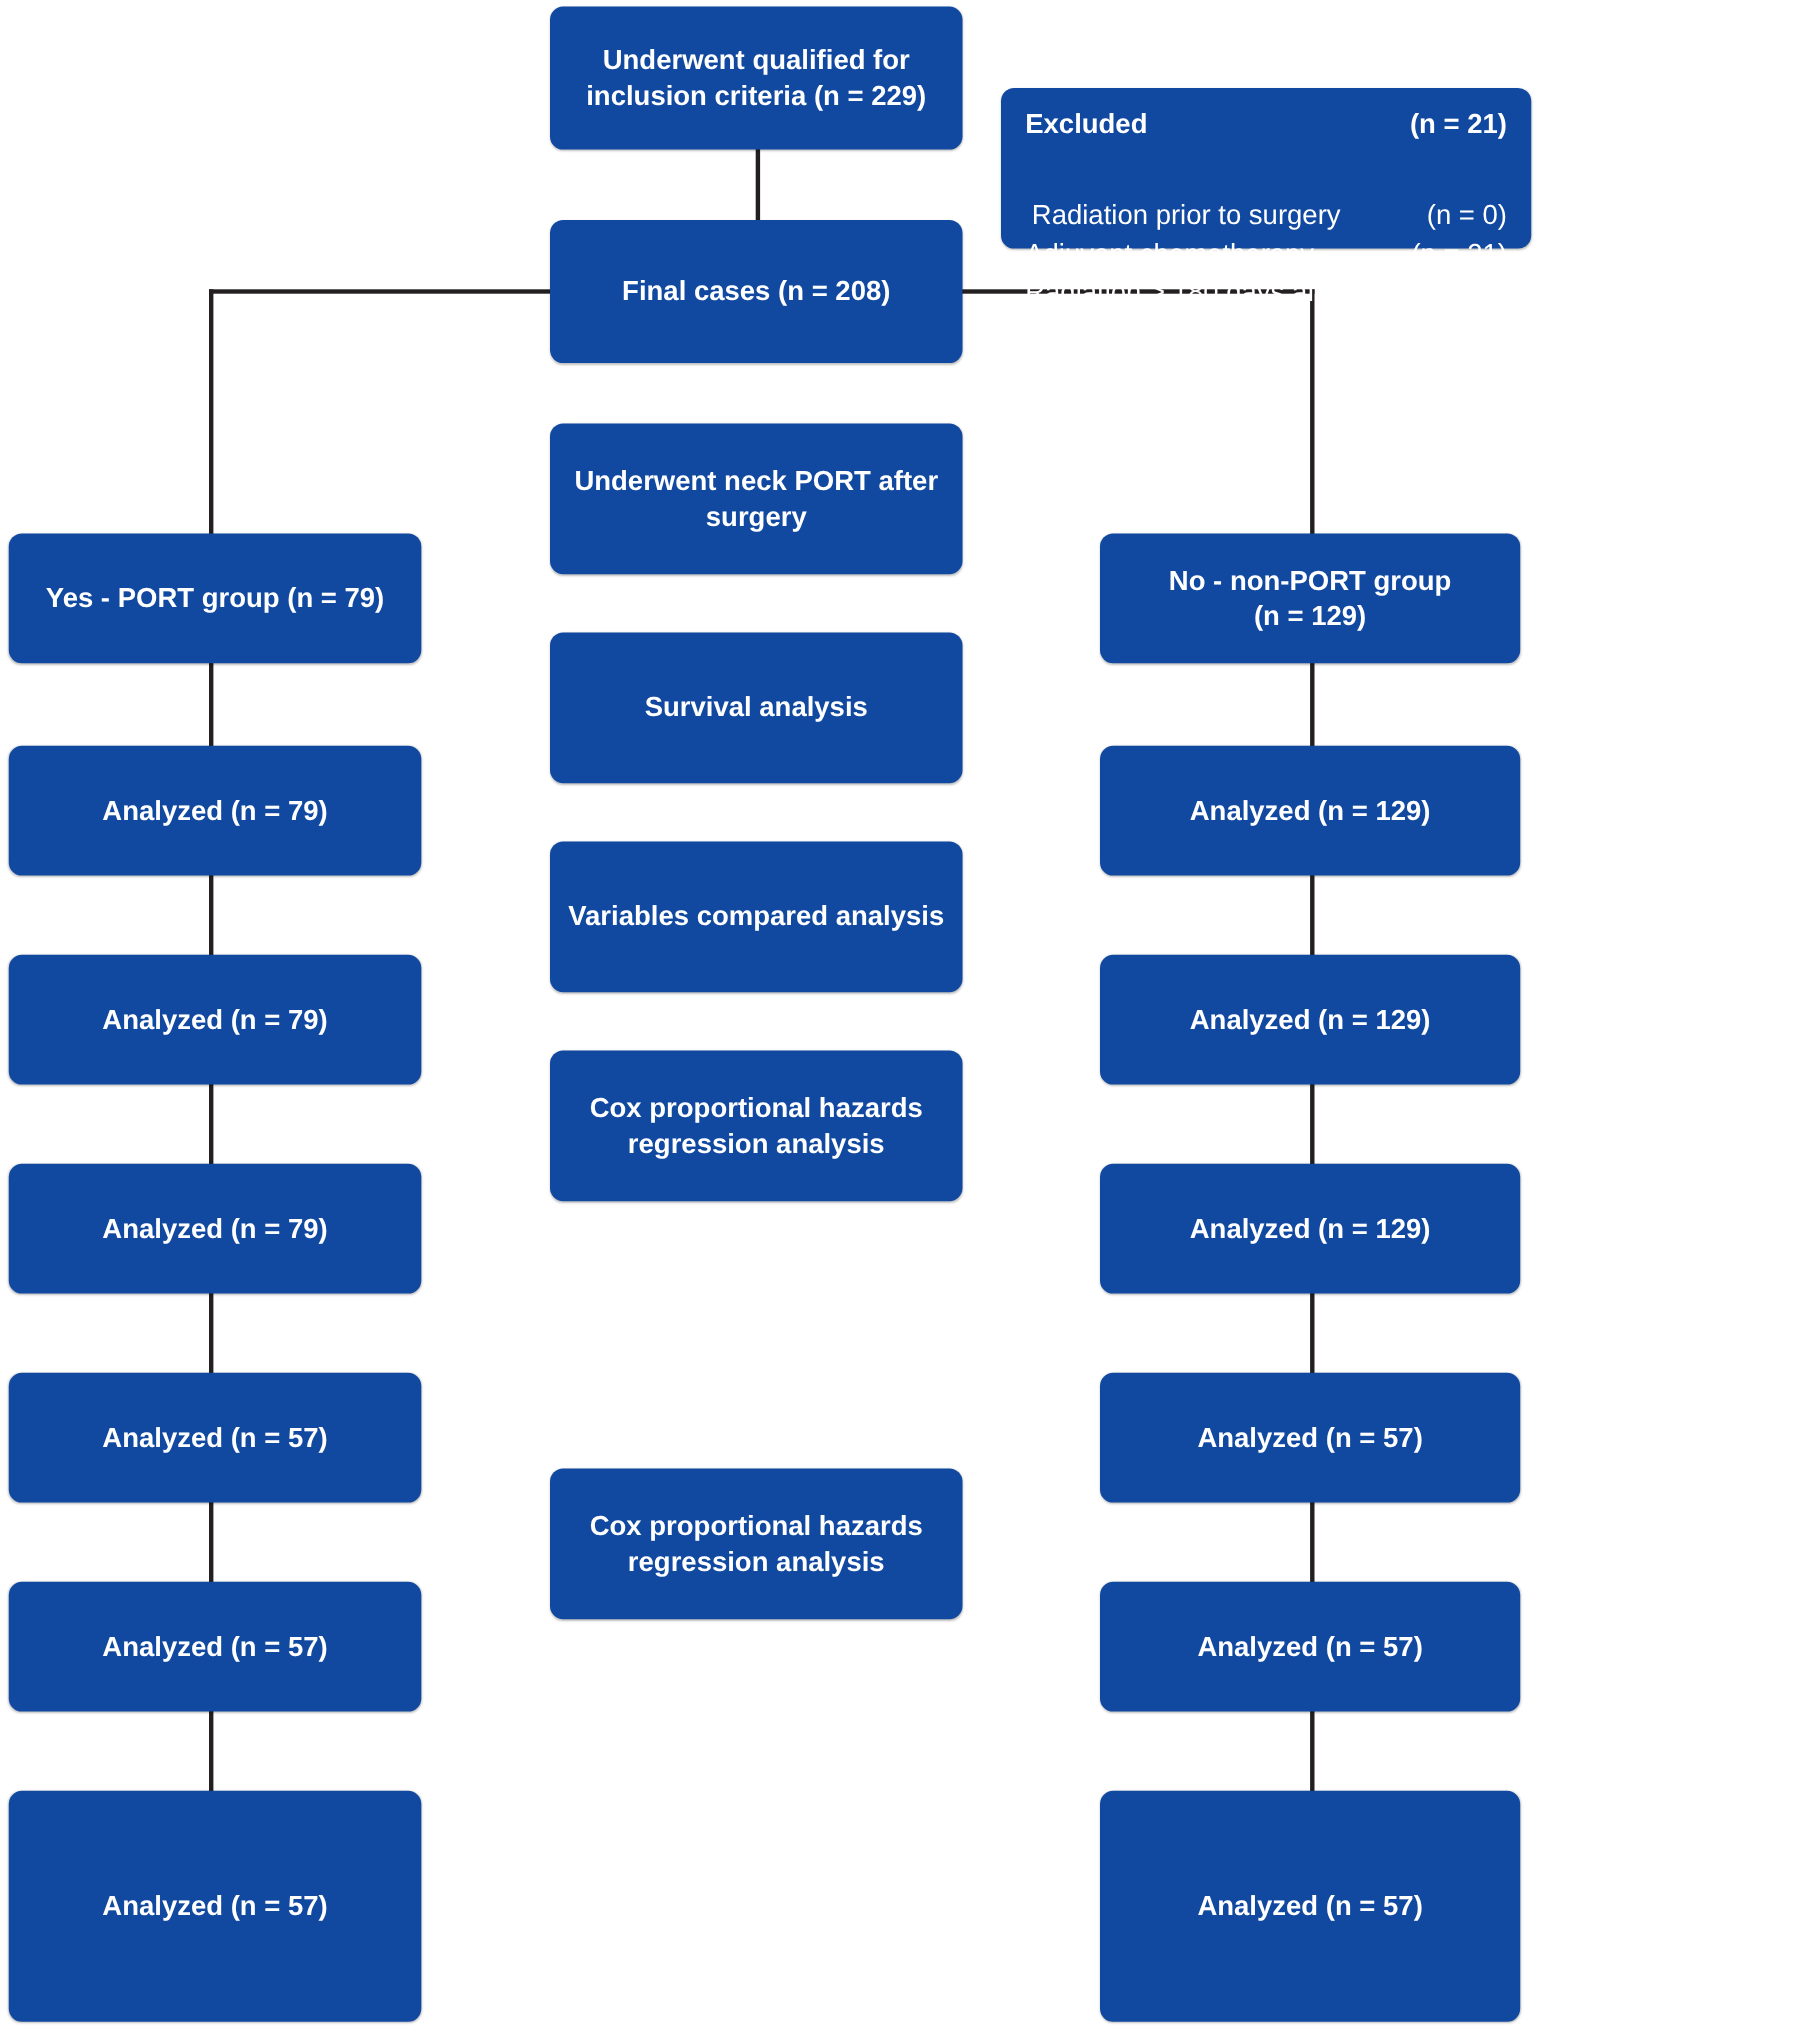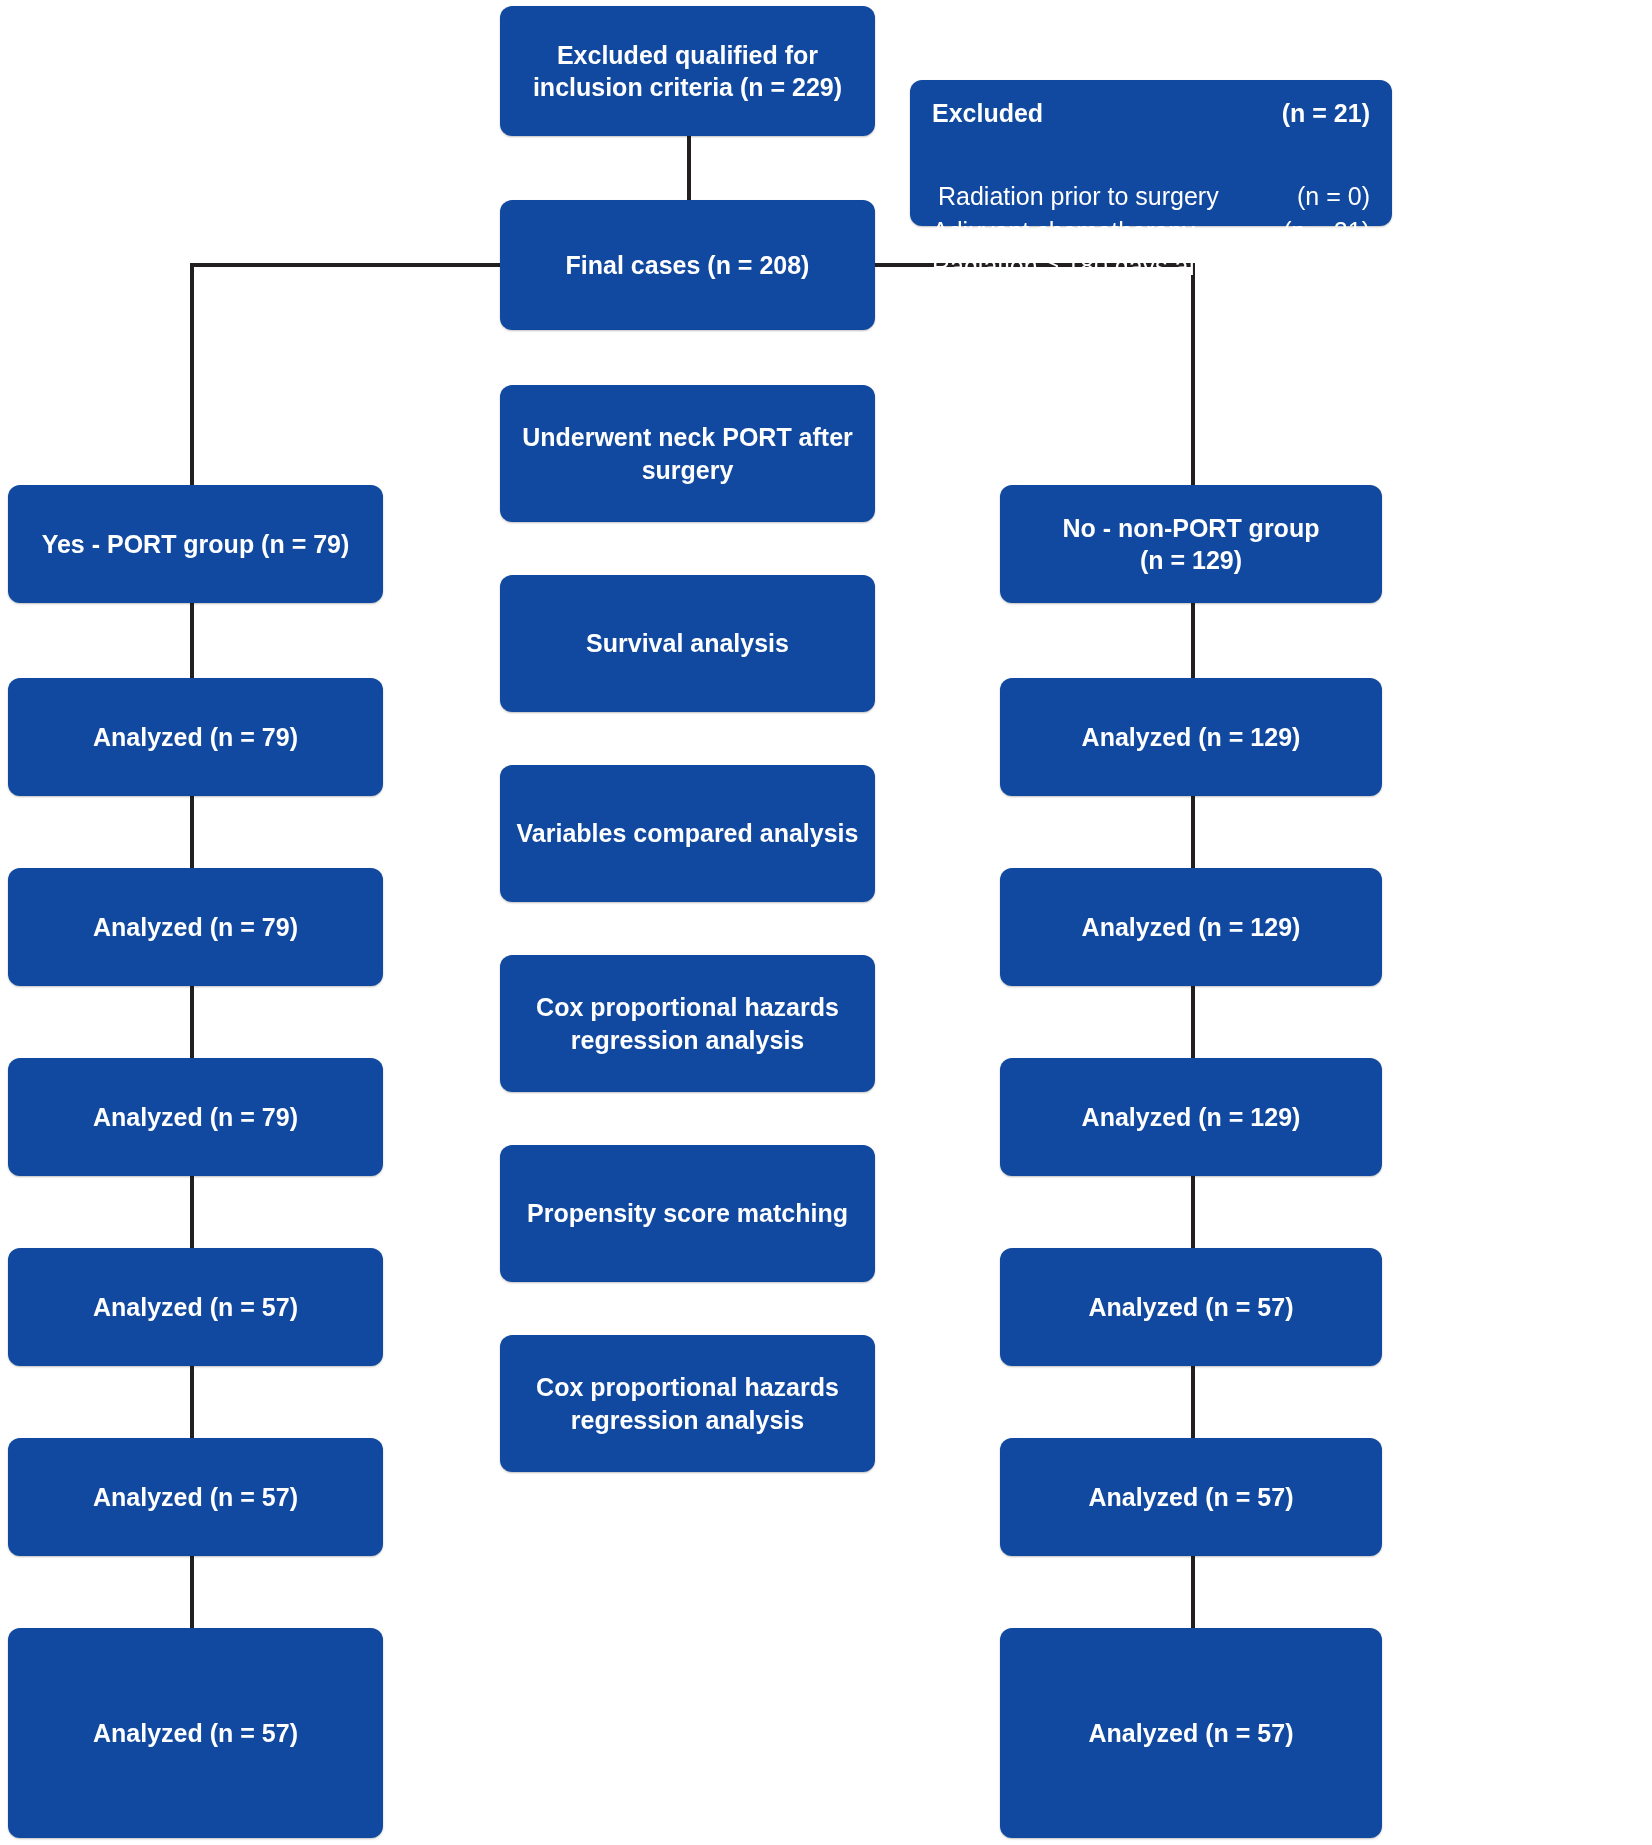--- a/index.html
+++ b/index.html
@@ -98,21 +98,21 @@
 
   <div class="vline" style="left:1191px; top:600px; height:100px;"></div>
   <div class="vline" style="left:1191px; top:790px; height:100px;"></div>
   <div class="vline" style="left:1191px; top:980px; height:100px;"></div>
   <div class="vline" style="left:1191px; top:1170px; height:100px;"></div>
   <div class="vline" style="left:1191px; top:1360px; height:100px;"></div>
   <div class="vline" style="left:1191px; top:1550px; height:100px;"></div>
 
   <div class="box" style="left:500px; top:6px; width:375px; height:130px;">
     <div>
-      <span>Excluded qualified for</span>
+      <span>Underwent qualified for</span>
       <span>inclusion criteria (n = 229)</span>
     </div>
   </div>
 
   <div class="excluded" style="left:910px; top:80px; width:482px; height:146px;">
     <div class="exrow head">
       <span class="lbl">Excluded</span>
       <span class="num">(n = 21)</span>
     </div>
     <div class="exrow sub">
@@ -148,23 +148,20 @@
     <span>Variables compared analysis</span>
   </div>
 
   <div class="box" style="left:500px; top:955px; width:375px; height:137px;">
     <div>
       <span>Cox proportional hazards</span>
       <span>regression analysis</span>
     </div>
   </div>
 
-  <div class="box" style="left:500px; top:1145px; width:375px; height:137px;">
-    <span>Propensity score matching</span>
-  </div>
 
   <div class="box" style="left:500px; top:1335px; width:375px; height:137px;">
     <div>
       <span>Cox proportional hazards</span>
       <span>regression analysis</span>
     </div>
   </div>
 
   <div class="box" style="left:8px; top:485px; width:375px; height:118px;">
     <span>Yes - PORT group (n = 79)</span>

